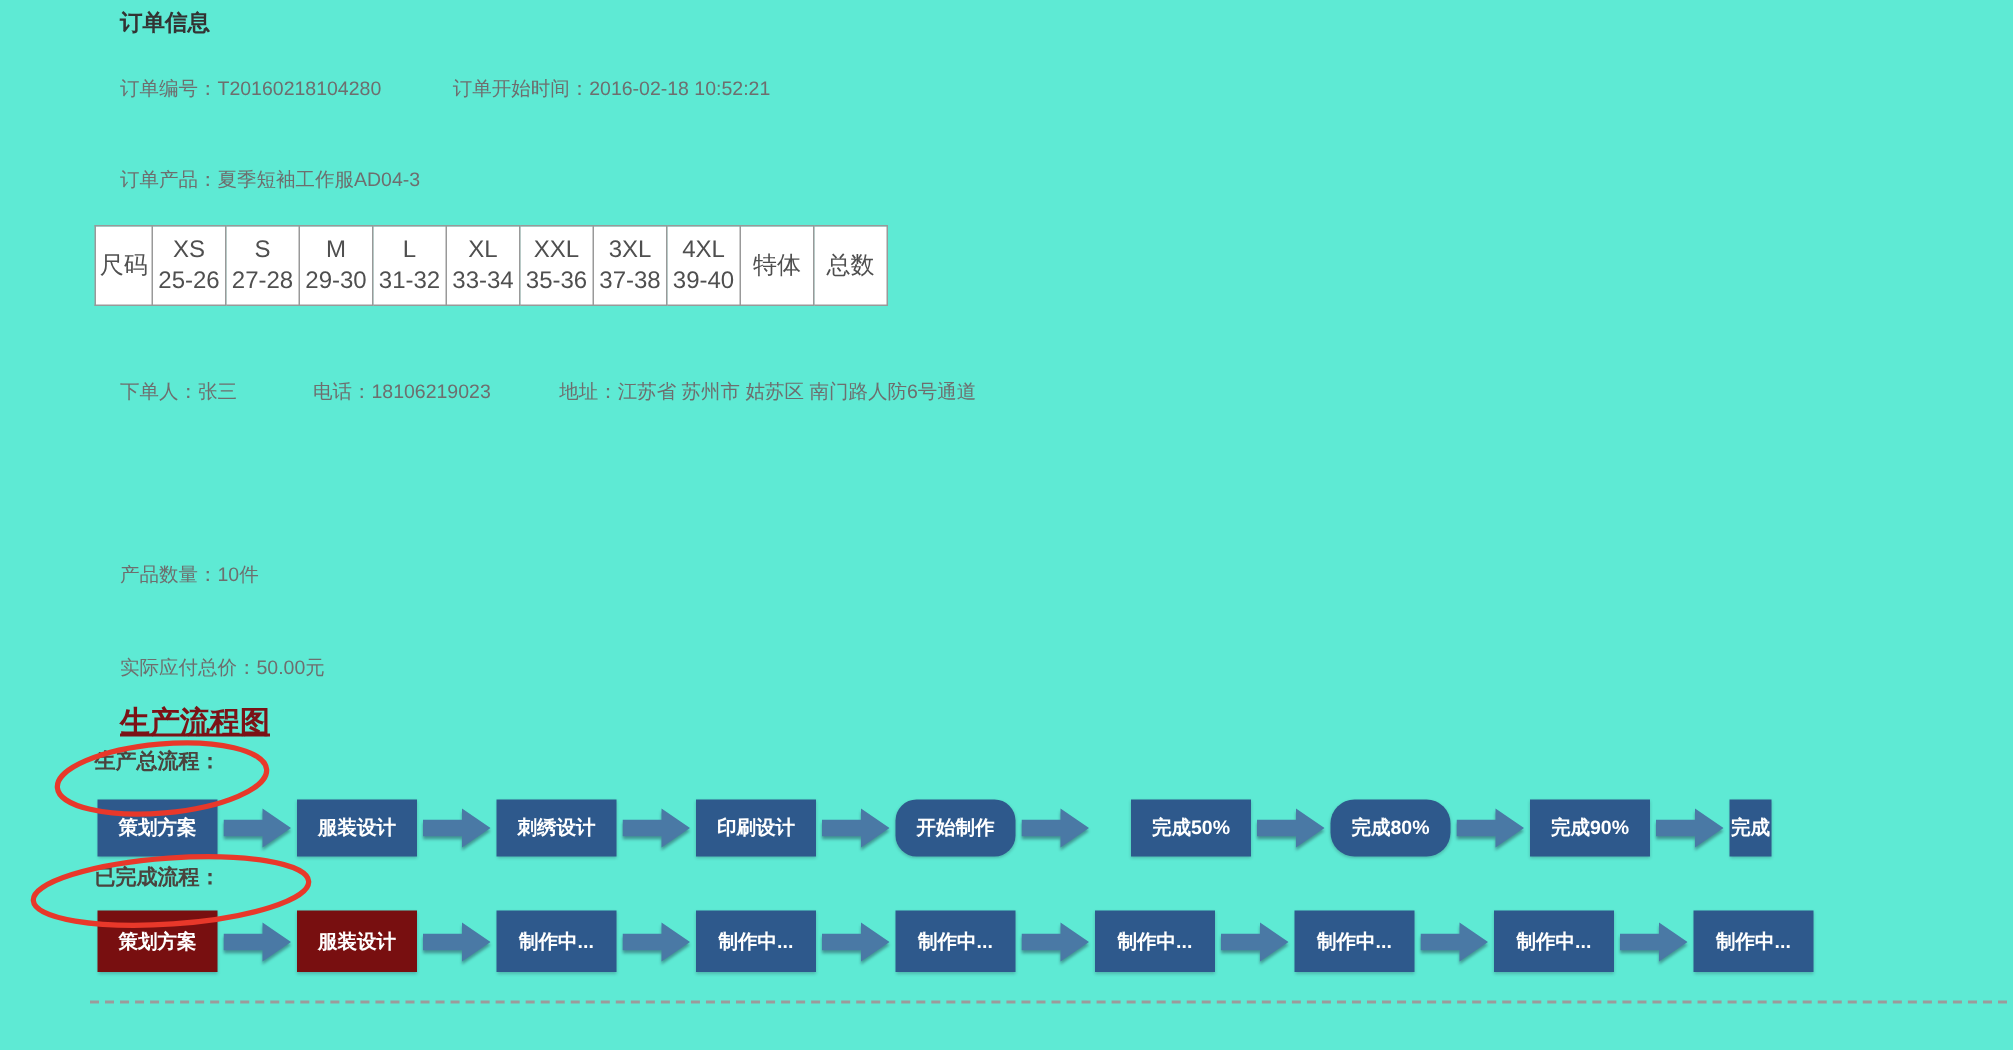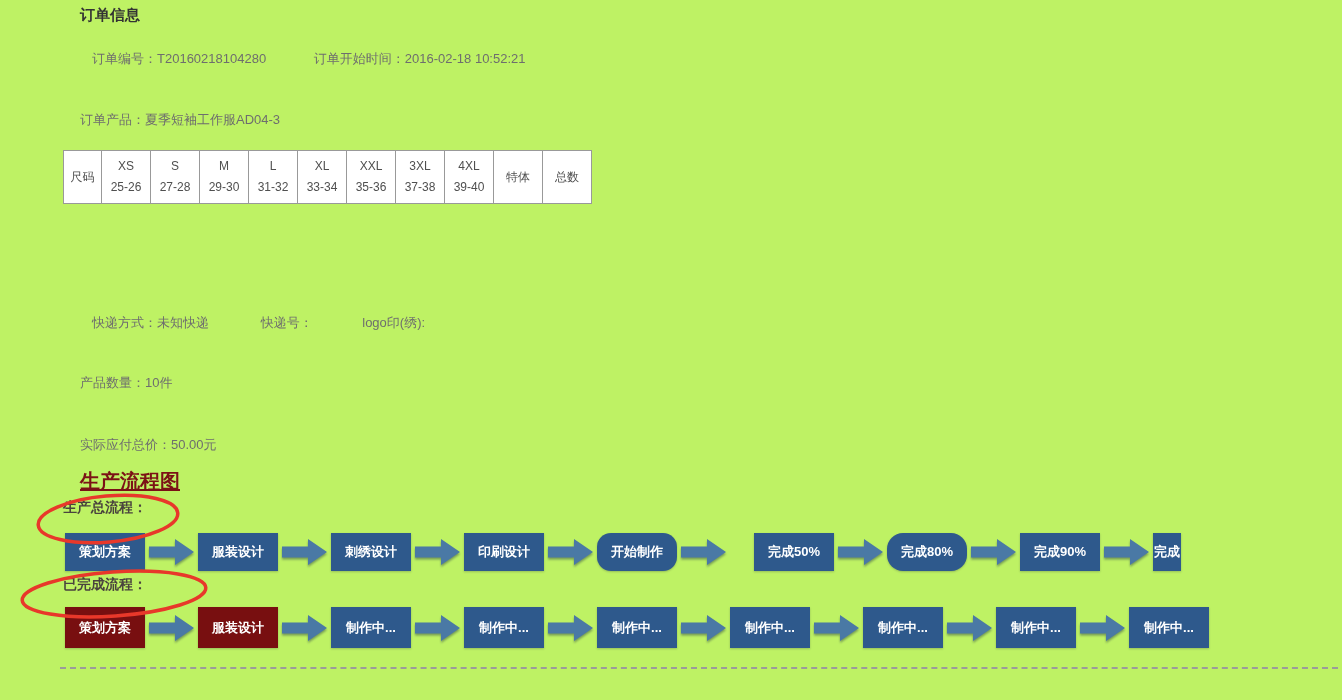--- a/index.html
+++ b/index.html
@@ -1,27 +1,27 @@
 <!DOCTYPE html>
 <html><head>
 <meta charset="utf-8">
 <style>
   html,body{margin:0;padding:0;background:#fff;}
-  .page{position:relative;width:1342px;height:700px;background:#bef264;overflow:hidden;
+  .page{position:relative;width:1342px;height:700px;background:#5eead4;overflow:hidden;
         font-family:"Liberation Sans", sans-serif;color:#6e6e6e;}
   .abs{position:absolute;}
   .line{font-size:13px;color:#6e6e6e;white-space:nowrap;}
-  .seg{display:inline-block;margin-left:12px;}
+  .seg{display:inline-block;}
   .ml44{margin-left:44px;} .ml47{margin-left:47px;} .ml42{margin-left:42px;}
   .ml48{margin-left:48px;} .ml46{margin-left:46px;}
   #page-title{left:80px;top:6px;font-size:15px;font-weight:bold;color:#333;}
   #line-order{left:80px;top:50px;}
   #line-product{left:80px;top:111px;}
   
-  #size-table{left:63px;top:150px;border-collapse:collapse;font-size:12px;color:#4f4f4f;}
+  #size-table{left:63px;top:150px;border-collapse:collapse;font-size:16px;color:#4f4f4f;}
   #size-table td{border:1px solid #999;text-align:center;padding:0 2px;background:#fff;}
   #size-table tr.hdr td{height:52px;line-height:21px;}
   #size-table tr.qty td{height:26px;}
   #size-table td.c0{width:33px;}
   #size-table td.cn{width:44px;}
   #line-buyer{left:80px;top:252px;}
   #line-ship{left:80px;top:314px;}
   #line-qty{left:80px;top:374px;}
   #line-price{left:80px;top:436px;}
   
@@ -104,32 +104,32 @@
           <td class="cn">
             <div>特体</div>
           </td>
           <td class="cn">
             <div>总数</div>
           </td>
         </tr>
     </tbody>
   </table>
 
-
-  <div class="abs line" id="line-ship">
+  <div class="abs line" id="line-buyer">
     <span class="seg">
-      <span>快递方式：</span><span>未知快递</span>
-    </span>
-    <span class="seg ml48">
-      <span>快递号：</span><span></span>
-    </span>
-    <span class="seg ml46">
-      <span>logo印(绣):</span><span></span>
-    </span>
-  </div>
+      <span>下单人：</span><span>张三</span>
+    </span>
+    <span class="seg ml47">
+      <span>电话：</span><span>18106219023</span>
+    </span>
+    <span class="seg ml42">
+      <span>地址：</span><span>江苏省 苏州市 姑苏区 南门路人防6号通道</span>
+    </span>
+  </div>
+
 
   <div class="abs line" id="line-qty">
     <span>产品数量：</span><span>10件</span>
   </div>
 
   <div class="abs line" id="line-price">
     <span>实际应付总价：</span><span>50.00元</span>
   </div>
 
   <div class="abs" id="flow-heading" style="color: rgb(123, 18, 22);">生产流程图</div>

